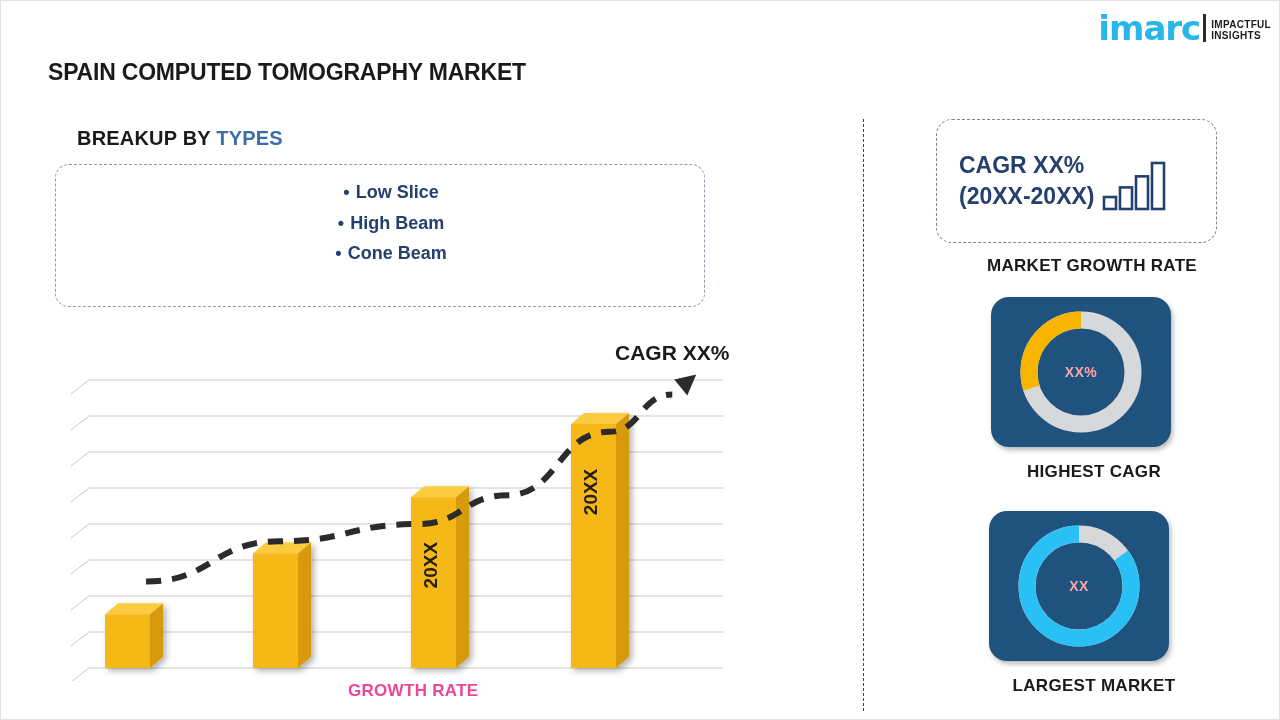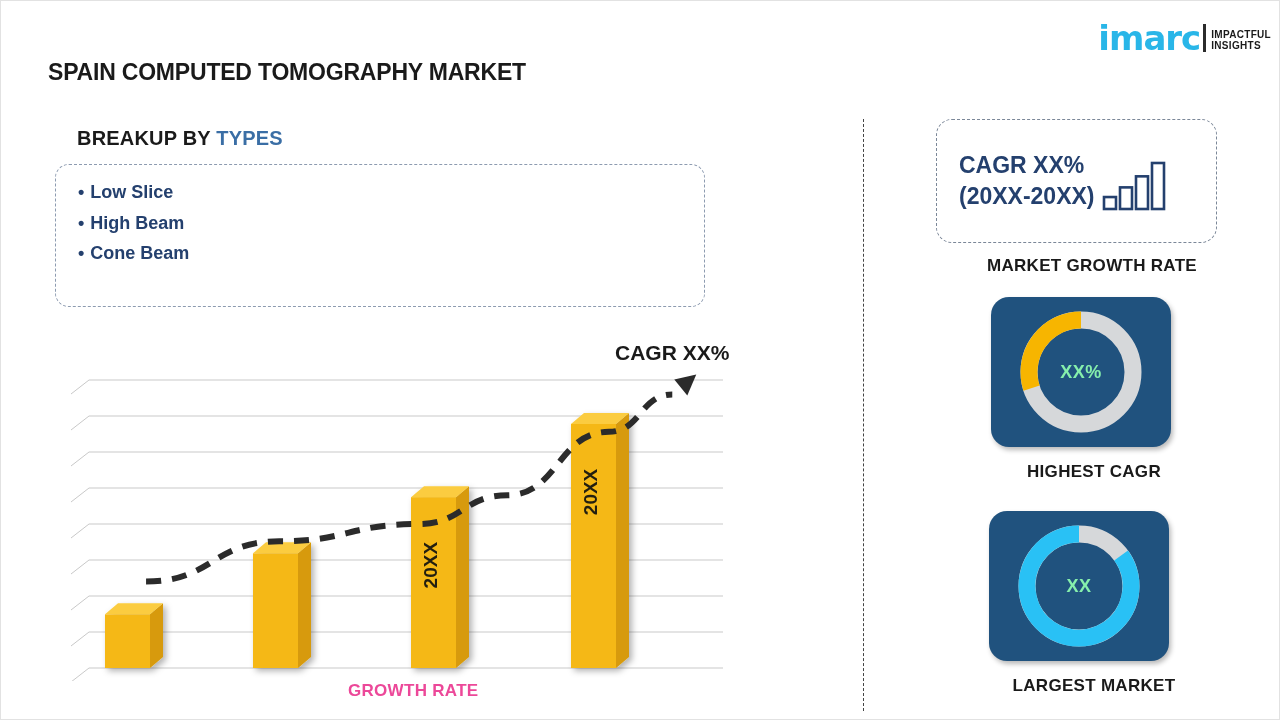--- a/index.html
+++ b/index.html
@@ -16,21 +16,21 @@
     height: 720px;
     background: #ffffff;
     border: 1px solid #e2e2e2;
     box-sizing: border-box;
     overflow: hidden;
   }
 
   
   #logo {
     position: absolute;
-    top: 14px;
+    top: 4px;
     right: 8px;
     display: flex;
     align-items: flex-end;
     height: 40px;
   }
   #logo-word {
     font-family: "DejaVu Sans", sans-serif;
     font-size: 34px;
     font-weight: bold;
     color: #29b6e8;
@@ -78,20 +78,21 @@
   #types-box {
     position: absolute;
     left: 54px;
     top: 163px;
     width: 650px;
     height: 143px;
     border: 1.5px dashed #8d9bb0;
     border-radius: 14px;
     box-sizing: border-box;
     padding: 12px 0 0 22px;
+    text-align: center;
   }
   .type-item {
     font-size: 18px;
     font-weight: bold;
     color: #24406e;
     line-height: 30.5px;
     white-space: nowrap;
   }
   .type-item .bullet { margin-right: 6px; }
 
@@ -182,23 +183,23 @@
     border-radius: 18px;
     box-shadow: 2px 3px 5px rgba(0,0,0,0.28);
     display: flex;
     align-items: center;
     justify-content: center;
   }
   #card-highest { left: 110px; top: 178px; }
   #card-largest { left: 108px; top: 392px; }
   .donut-center-text {
     position: absolute;
-    color: #86efac;
-    font-weight: bold;
-    font-size: 18px;
+    color: #fca5a5;
+    font-weight: bold;
+    font-size: 14px;
     letter-spacing: 0.5px;
   }
 </style>
 </head>
 <body>
 
 <div id="page">
 
   <div id="logo">
     <div id="logo-word">imarc</div>

